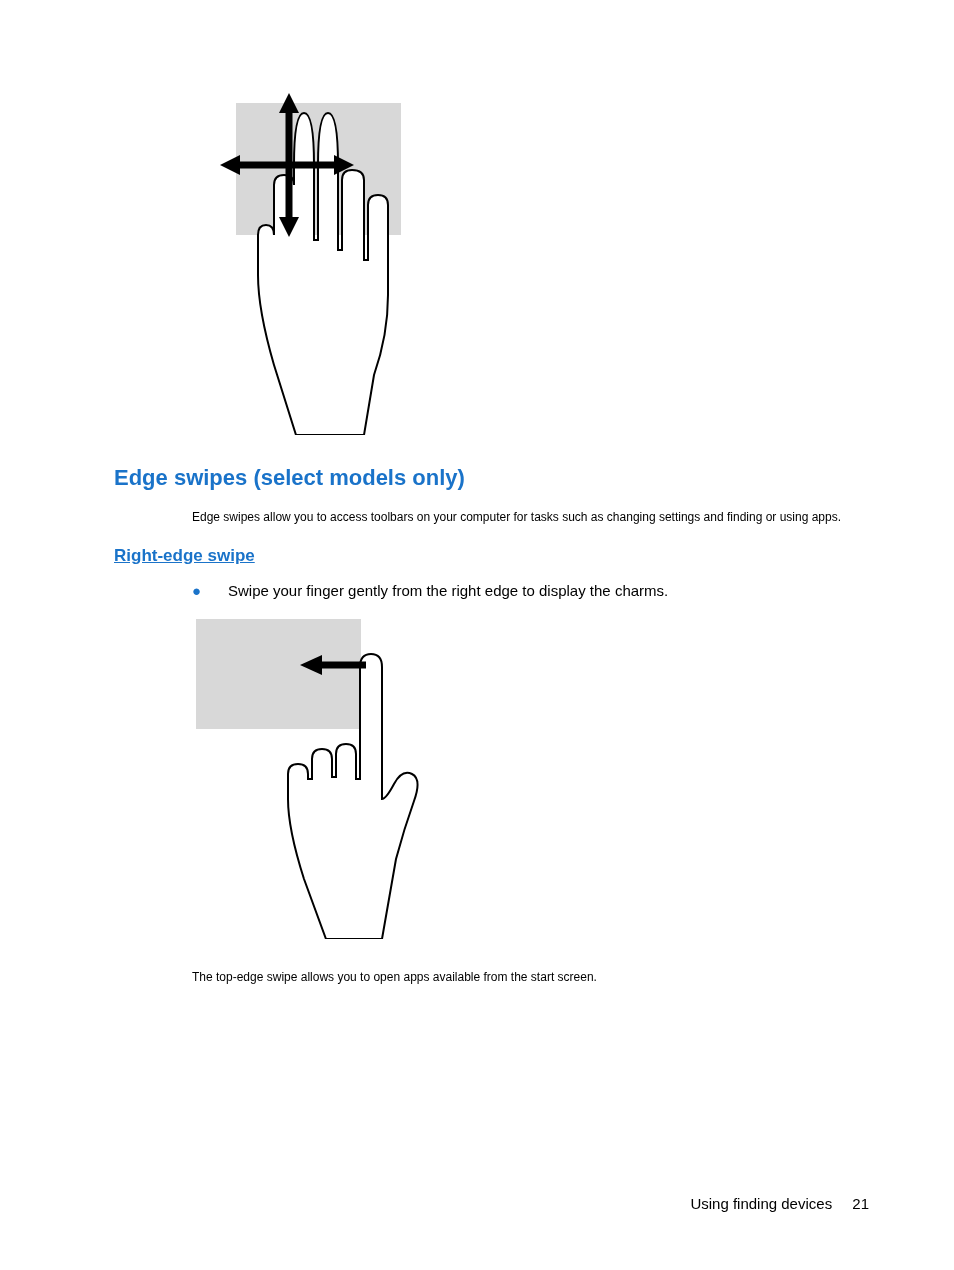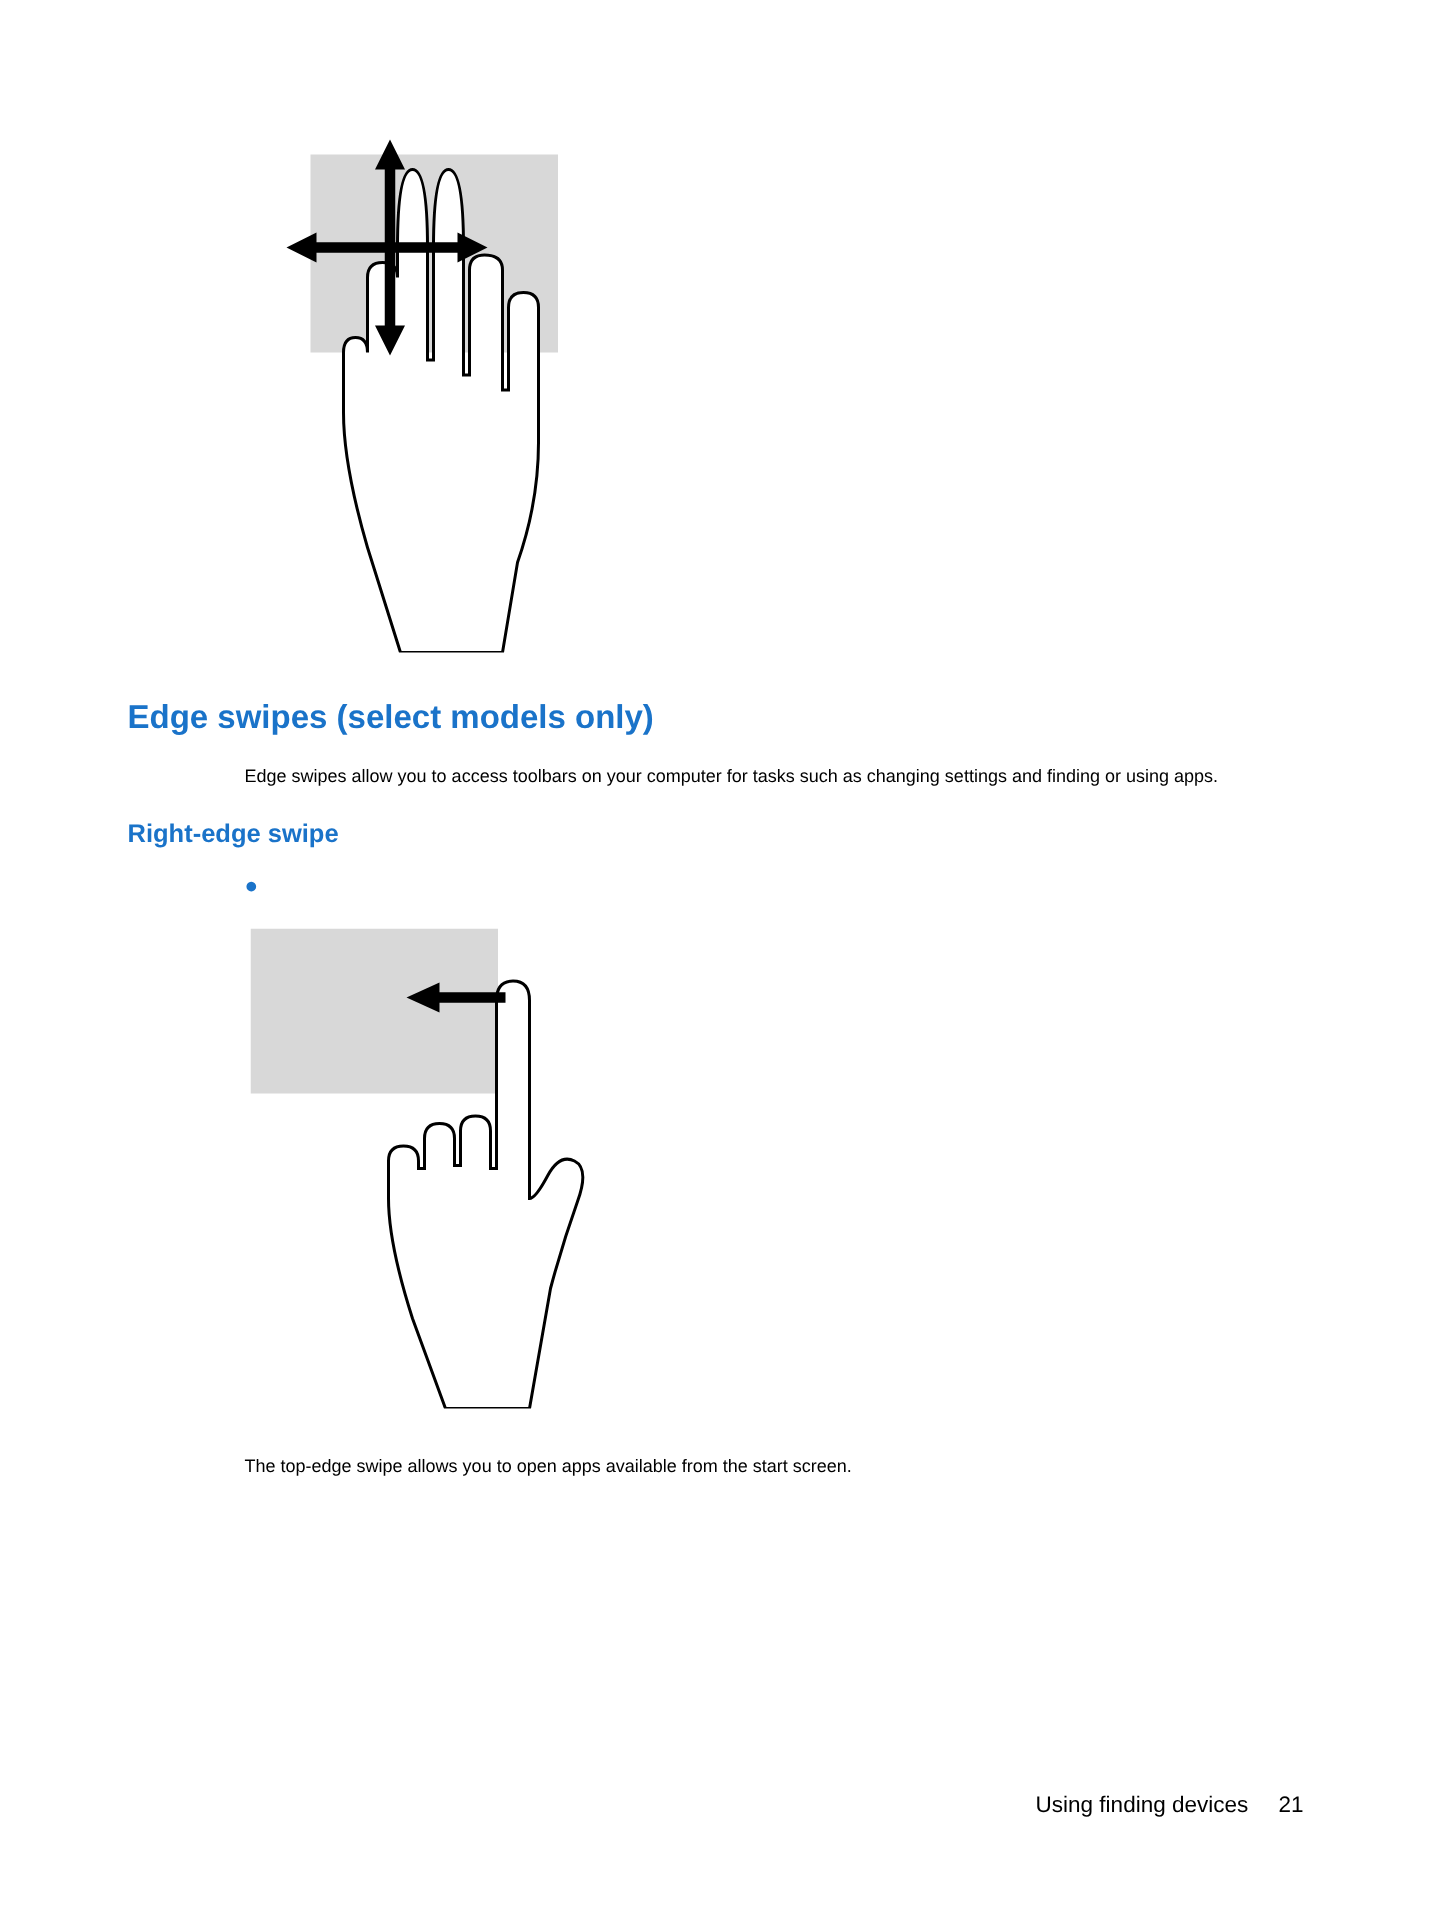--- a/index.html
+++ b/index.html
@@ -9,39 +9,40 @@
     }
     body {
       font-family: Arial, Helvetica, sans-serif;
       background: #ffffff;
       width: 954px;
       height: 1270px;
       position: relative;
       color: #000000;
     }
     .page-content {
-      padding: 85px 85px 0 85px;
+      padding: 85px 85px 0 114px;
     }
     .figure {
       margin-left: 82px;
       margin-bottom: 30px;
     }
     .h1 {
       color: #1a73c9;
       font-size: 22px;
       font-weight: bold;
       margin-bottom: 18px;
       margin-top: 8px;
     }
     .h2 {
       color: #1a73c9;
       font-size: 17px;
       font-weight: bold;
       margin-bottom: 14px;
       margin-top: 20px;
+      text-decoration: underline;
     }
     .body-text {
       font-size: 12px;
       line-height: 1.4;
       margin-left: 78px;
       margin-bottom: 12px;
       color: #000000;
     }
     .bullet-row {
       display: flex;
@@ -125,20 +126,21 @@
       <polygon points="158,80 138,70 138,90" fill="#000000"></polygon>
     </svg>
   </div>
 
   <h2 class="h1">Edge swipes (select models only)</h2>
   <p class="body-text">Edge swipes allow you to access toolbars on your computer for tasks such as changing settings and finding or using apps.</p>
 
   <h3 class="h2">Right-edge swipe</h3>
   <div class="bullet-row">
     <span class="bullet">●</span>
+    <span class="bullet-text">Swipe your finger gently from the right edge to display the charms.</span>
   </div>
 
   <div class="figure figure-2">
     <svg width="260" height="320" viewBox="0 0 260 320">
 
       <rect x="0" y="0" width="165" height="110" fill="#d8d8d8" stroke="none"></rect>
 
       <path d="M 130 320
                L 108 260
                Q 92 210 92 180

